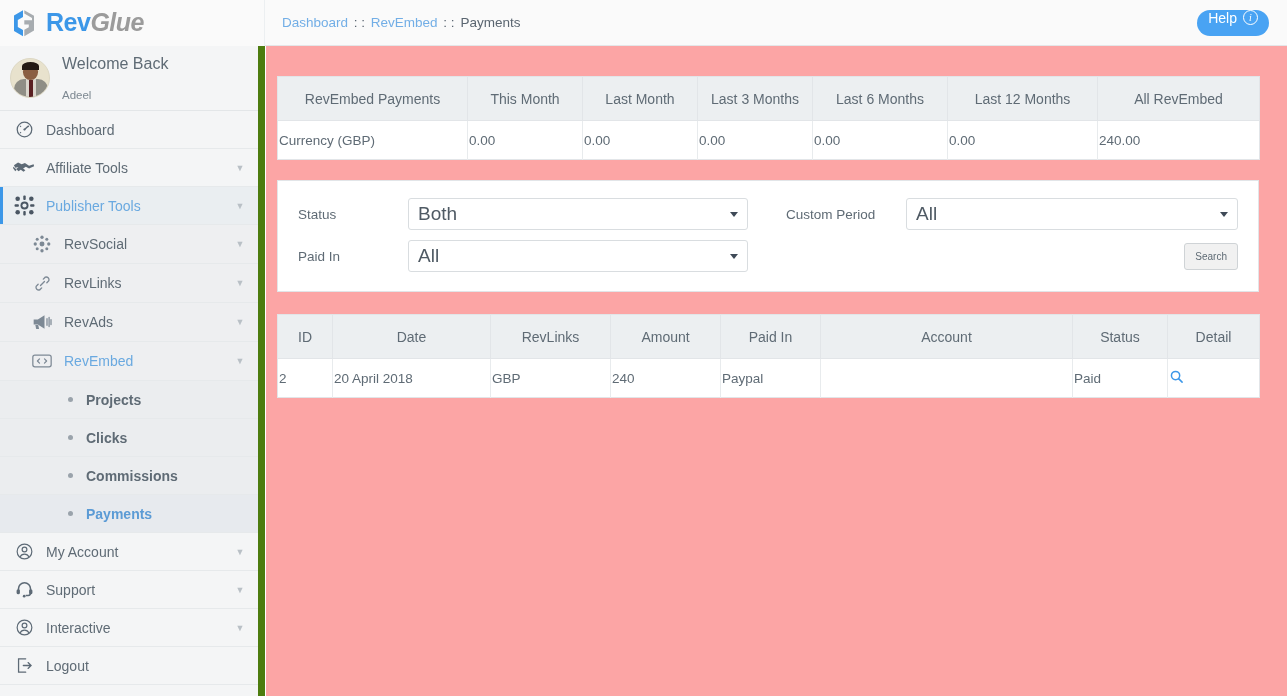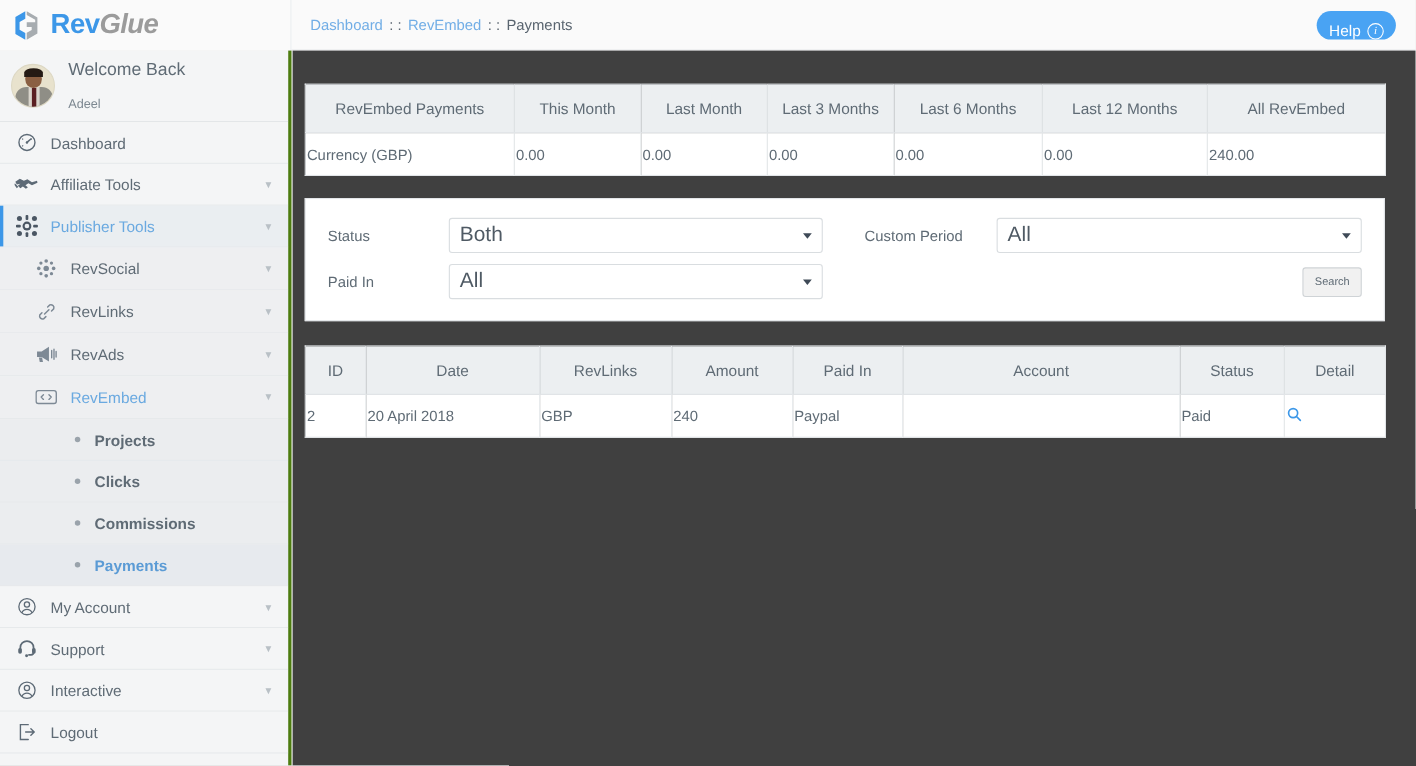--- a/index.html
+++ b/index.html
@@ -44,40 +44,40 @@
   .breadcrumb a { color: #72aee6; text-decoration: none; }
   .breadcrumb .sep { color: #5a6570; margin: 0 2px; }
 
   .help-btn {
     position: absolute; right: 18px; top: 10px;
     height: 26px;
     background: #49a3f3;
     border-radius: 13px;
     color: #fff;
     font-size: 14px;
-    display: flex; align-items: flex-end;
+    display: flex; align-items: flex-start;
     padding: 0 11px;
     cursor: pointer;
     border: none;
   }
   .help-ico {
     display: inline-block; width: 15px; height: 15px;
     border: 1.4px solid #ffffff; border-radius: 50%;
     margin-left: 6px;
     font-size: 10px; font-style: italic;
     line-height: 13px; text-align: center;
     font-family: "Liberation Serif", serif;
   }
 
   
   .sidebar {
     position: absolute; top: 46px; left: 0;
     width: 265px; height: 650px;
     background: #f4f5f6;
-    border-right: 3px solid #4d7c0f;
+    border-right: 7px solid #4d7c0f;
     overflow: hidden;
   }
   .profile {
     height: 65px;
     display: flex; align-items: center;
     padding-left: 10px;
     border-bottom: 1px solid #e3e6e8;
     background: #f4f5f6;
   }
   .avatar {
@@ -169,21 +169,21 @@
   .bullet {
     width: 5px; height: 5px; border-radius: 50%;
     background: #9aa3ab; flex: none; margin-right: 13px;
   }
   .nav-item.sub2.hl .bullet { background: #9aa3ab; }
 
   
   .main {
     position: absolute; top: 46px; left: 266px;
     width: 1021px; height: 650px;
-    background: #404040;
+    background: #fca5a5;
     padding: 30px 28px 0 11px;
   }
 
   table.grid {
     width: 982px;
     border-collapse: collapse;
     border: 1px solid #e2e5e8;
     table-layout: fixed;
   }
   table.grid th {

